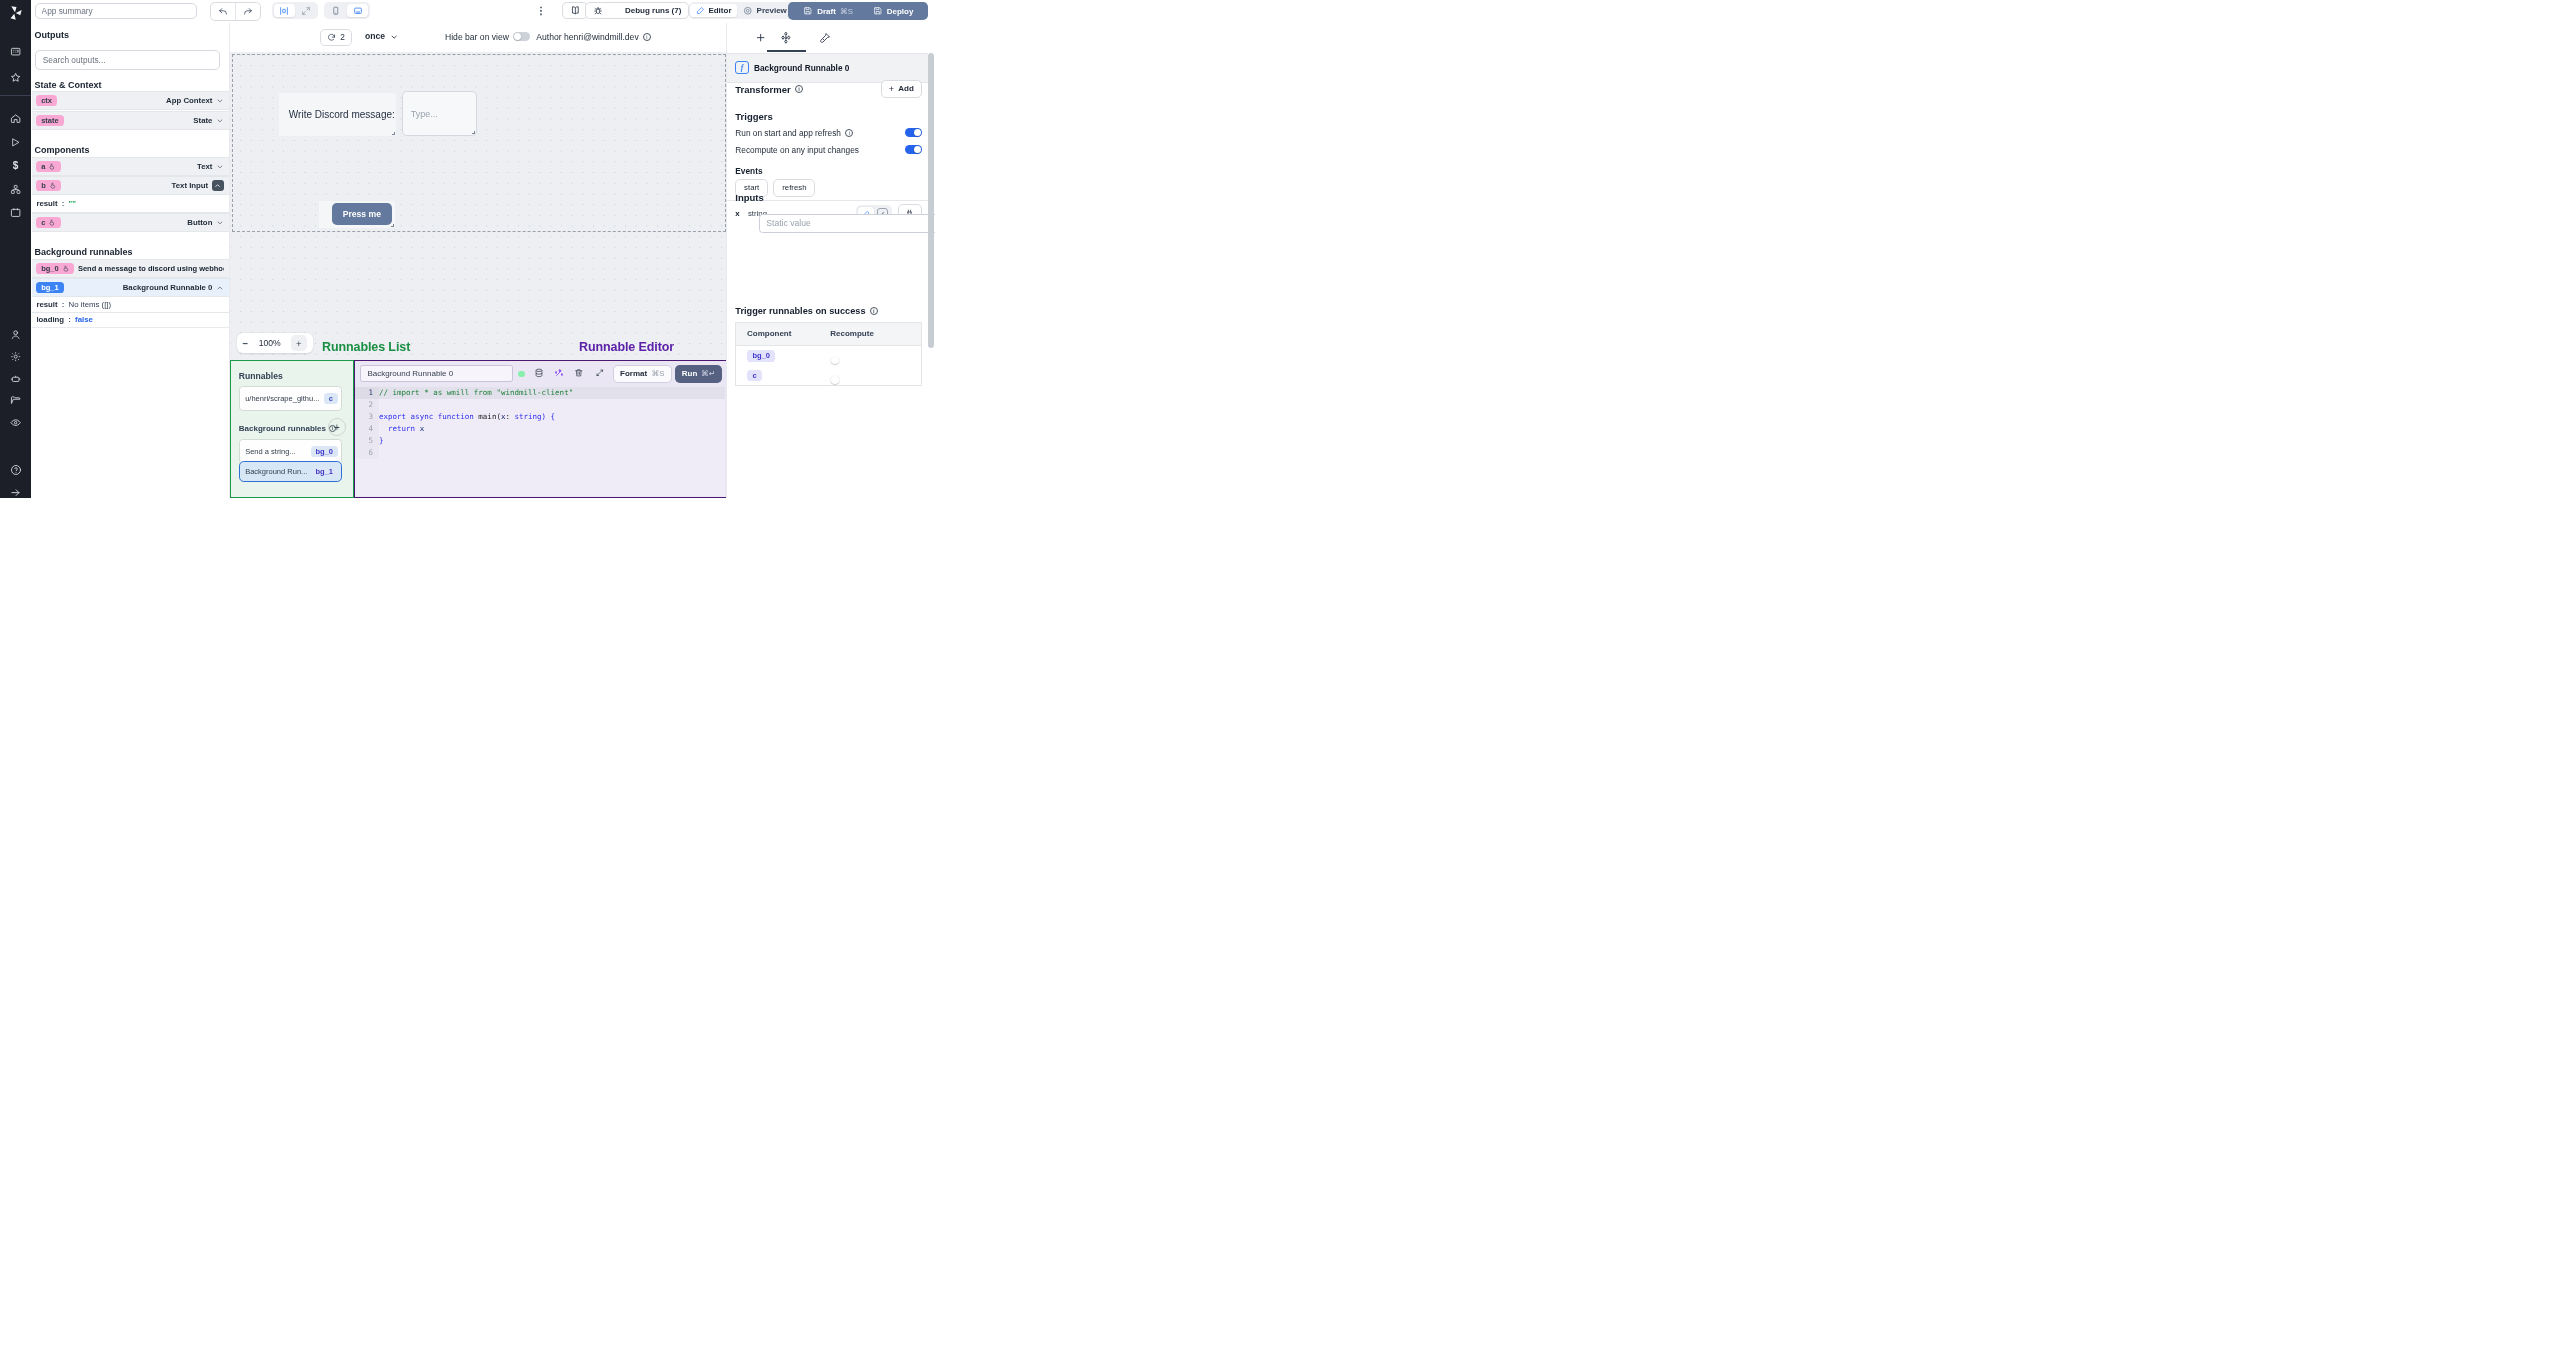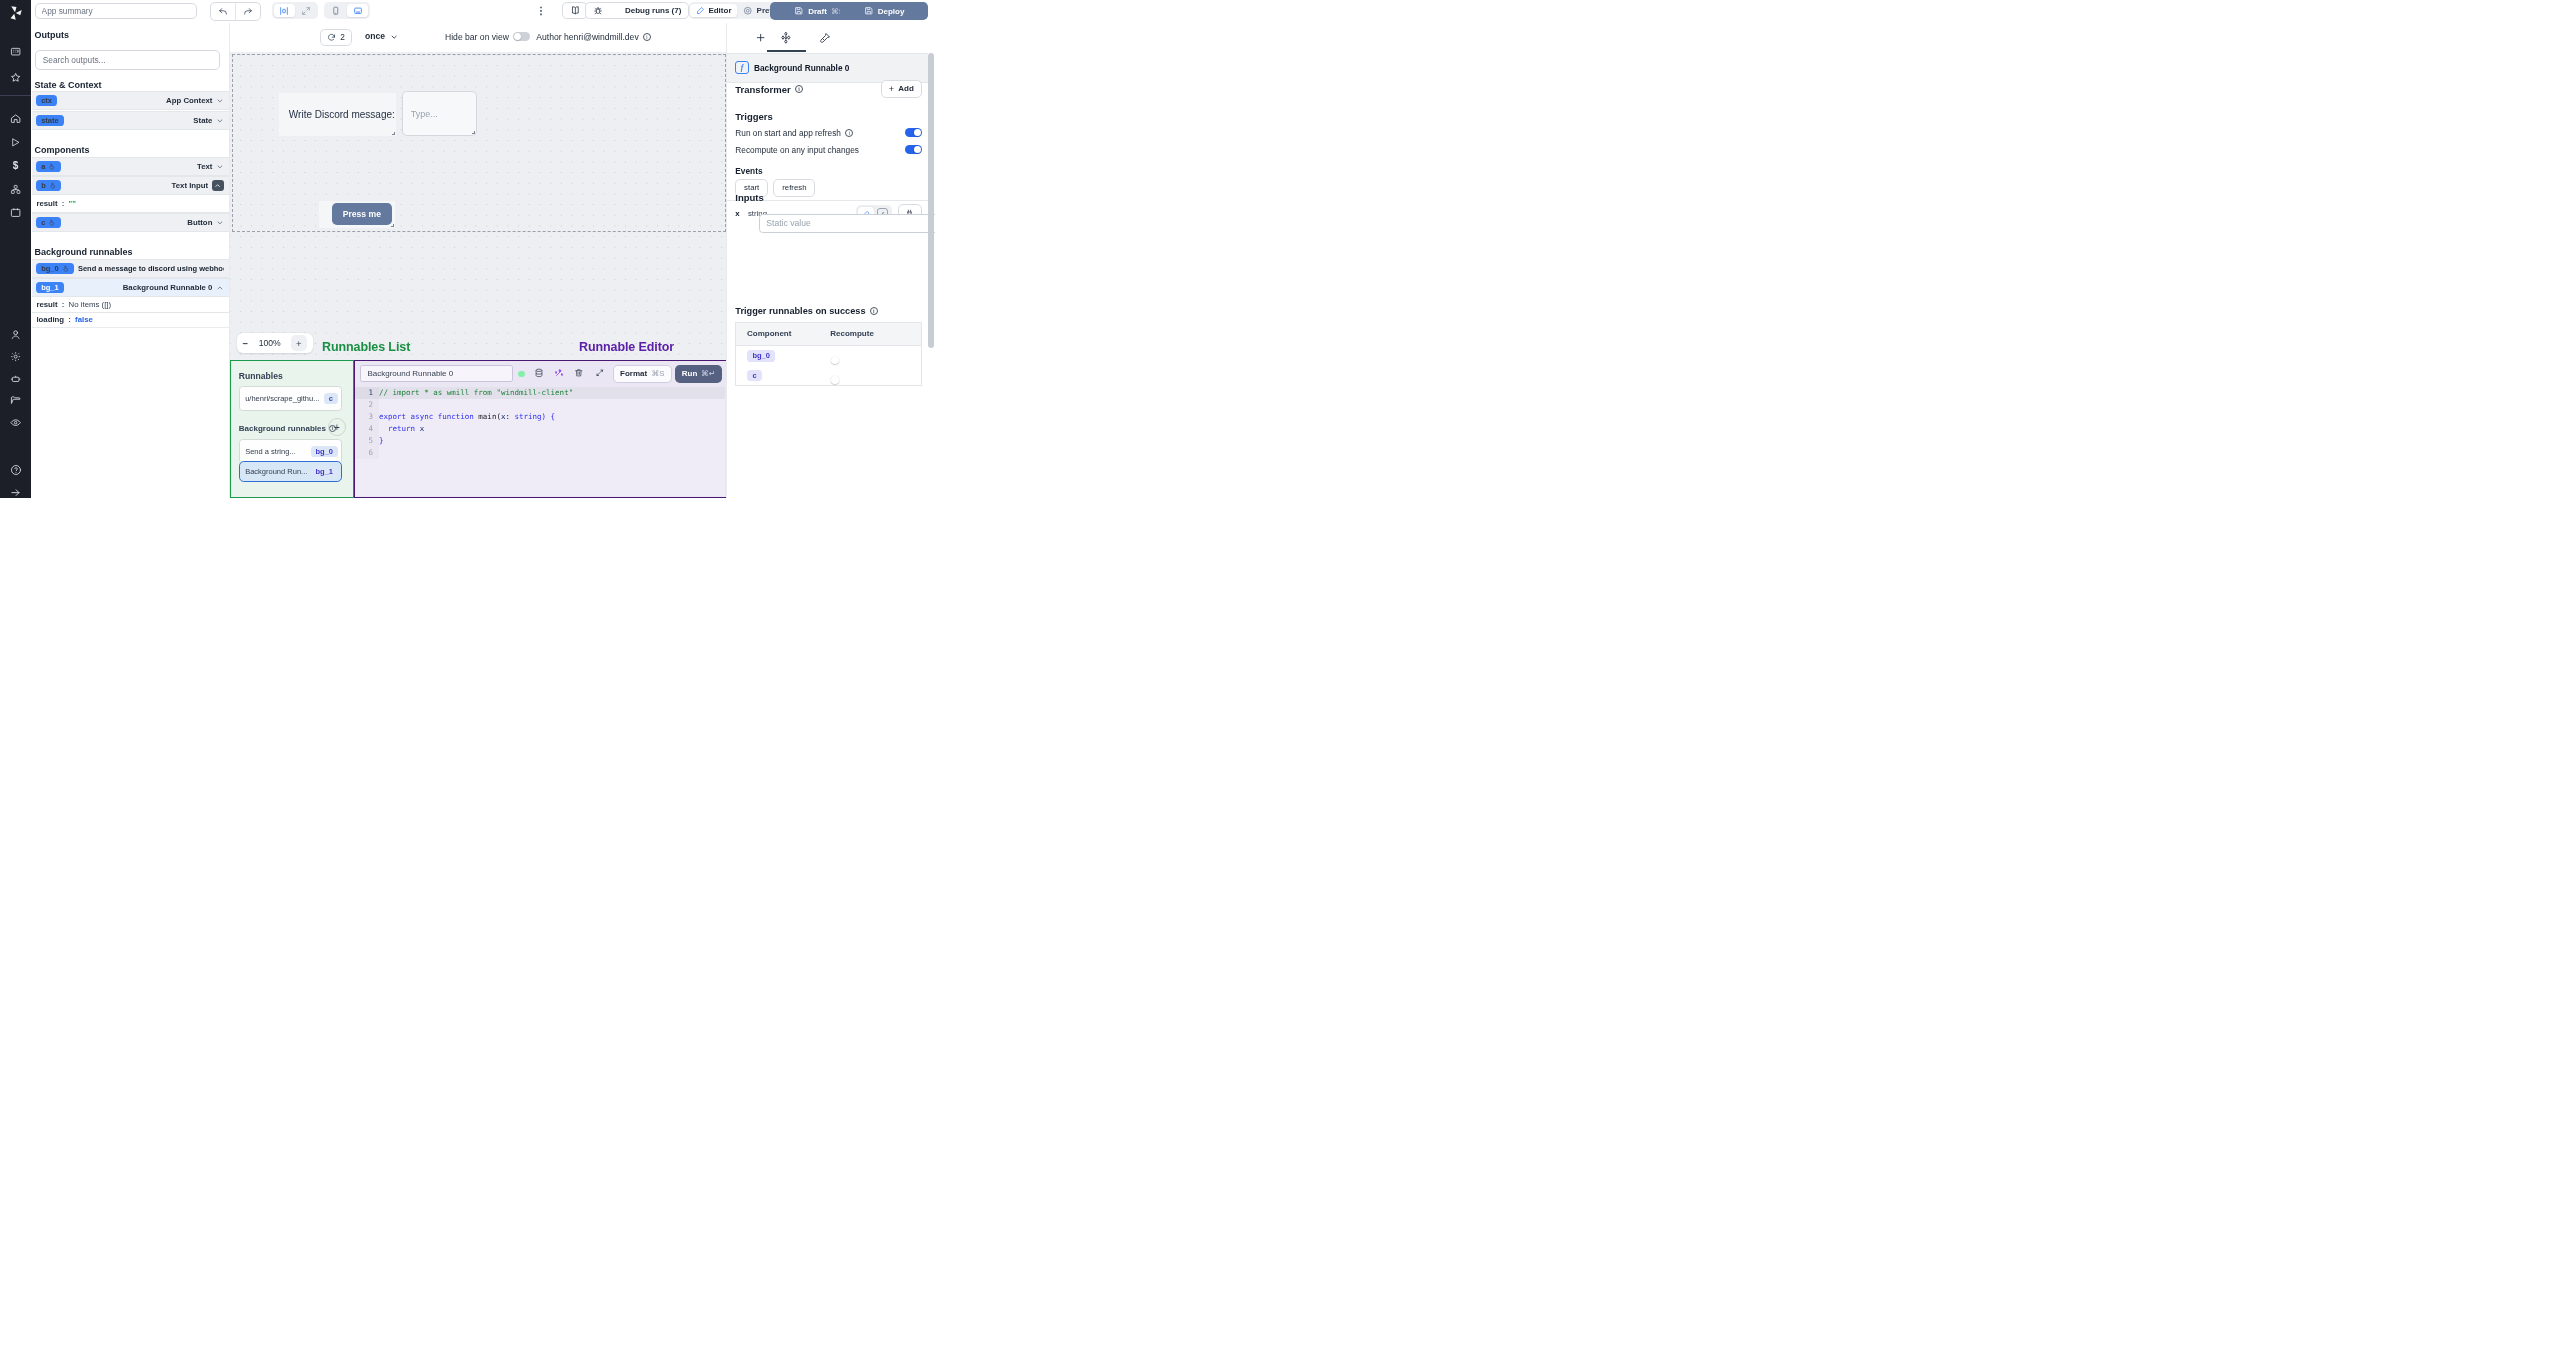--- a/index.html
+++ b/index.html
@@ -19,32 +19,32 @@
   .tb-input{position:absolute;left:3.6px;top:3px;width:162px;height:15.5px;border:0.6px solid #d5d9df;border-radius:4.8px;padding:0 6px;font:8.3px "Liberation Sans",sans-serif;color:#374151;background:#fff;box-sizing:border-box;}
   .tb-input::placeholder{color:#6b7280;}
   .btn-group{position:absolute;top:2.4px;height:16.7px;display:flex;border:0.6px solid #d8dce1;border-radius:4.8px;background:#fff;overflow:hidden;}
   .btn-group .gbtn{width:24px;display:flex;align-items:center;justify-content:center;color:#334155;}
   .btn-group .gbtn + .gbtn{border-left:0.6px solid #e3e6ea;}
   .seg{position:absolute;top:2.4px;height:16.7px;background:#eef0f3;border-radius:4.8px;display:flex;align-items:center;padding:0 1.8px;gap:1.2px;box-sizing:border-box;}
   .seg .sbtn{height:13px;border-radius:3.6px;display:flex;align-items:center;justify-content:center;padding:0 5.4px;color:#64748b;gap:3.6px;font-size:8px;font-weight:600;}
   .seg .sbtn.active{background:#fff;box-shadow:0 0.6px 1.2px rgba(0,0,0,.15);color:#1f2937;}
   .kebab{position:absolute;top:4.8px;font-size:10px;font-weight:700;color:#334155;letter-spacing:0;}
   .wbtn{position:absolute;top:2.4px;height:16.7px;border:0.6px solid #d8dce1;border-radius:4.8px;background:#fff;display:flex;align-items:center;justify-content:center;gap:22px;font-size:8px;font-weight:600;color:#1f2937;box-sizing:border-box;padding:0 6.6px;}
-  .bluebtn{position:absolute;top:2.4px;height:17.3px;border-radius:4.8px;background:#64799e;color:#fff;display:flex;align-items:center;gap:4.2px;font-size:8px;font-weight:600;padding:0 24px;box-sizing:border-box;}
+  .bluebtn{position:absolute;top:2.4px;height:17.3px;border-radius:4.8px;background:#64799e;color:#fff;display:flex;align-items:center;gap:4.2px;font-size:8px;font-weight:600;padding:0 15px;box-sizing:border-box;}
   .bluebtn .kbd{color:#c6d0e0;font-weight:400;font-size:7.8px;}
 
   
   .lpanel{position:absolute;left:31px;top:22.7px;width:199px;height:475px;background:#fff;border-right:0.6px solid #e8eaed;box-sizing:border-box;}
   .lhead{position:absolute;left:3.6px;font-size:9px;font-weight:700;color:#16202e;}
   .lsearch{position:absolute;left:4.2px;top:27.4px;width:185px;height:20px;border:0.6px solid #d5d9df;border-radius:4.8px;padding:0 6.6px;font:8.3px "Liberation Sans",sans-serif;color:#374151;box-sizing:border-box;}
   .lsearch::placeholder{color:#6b7280;}
   .lrow{position:absolute;left:0.6px;width:197px;height:19.7px;background:#eef0f3;border-top:0.6px solid #e4e7ea;border-bottom:0.6px solid #e4e7ea;display:flex;align-items:center;padding:0 4.8px;box-sizing:border-box;gap:3.6px;}
   .lrow.white{background:#fff;border-top:none;}
   .lrow.sel{background:#e8f1fb;}
-  .lbadge{background:#3b82f6;border-radius:3.6px;padding:1.2px 4.8px;font-size:7.5px;font-weight:700;color:#323c4b;display:inline-flex;align-items:center;gap:3px;}
+  .lbadge{background:#f9a8d4;border-radius:3.6px;padding:1.2px 4.8px;font-size:7.5px;font-weight:700;color:#323c4b;display:inline-flex;align-items:center;gap:3px;}
   .lbadge.blue{background:#3c83f6;color:#fff;}
   .lrow .sp{flex:1;}
   .rtype{font-size:7.8px;font-weight:700;color:#1f2937;}
   .chev{color:#4b5563;}
   .chevbox{background:#47525f;border-radius:3px;width:12px;height:10.7px;display:flex;align-items:center;justify-content:center;color:#fff;}
   .kv{font-size:7.8px;color:#1f2937;display:flex;align-items:center;gap:4.2px;}
   .kv .k{font-weight:700;}
   .kv .colon{font-weight:700;color:#475569;}
   .kv .green{color:#16a34a;font-weight:700;}
   .kv .blueval{color:#2563eb;font-weight:600;}

